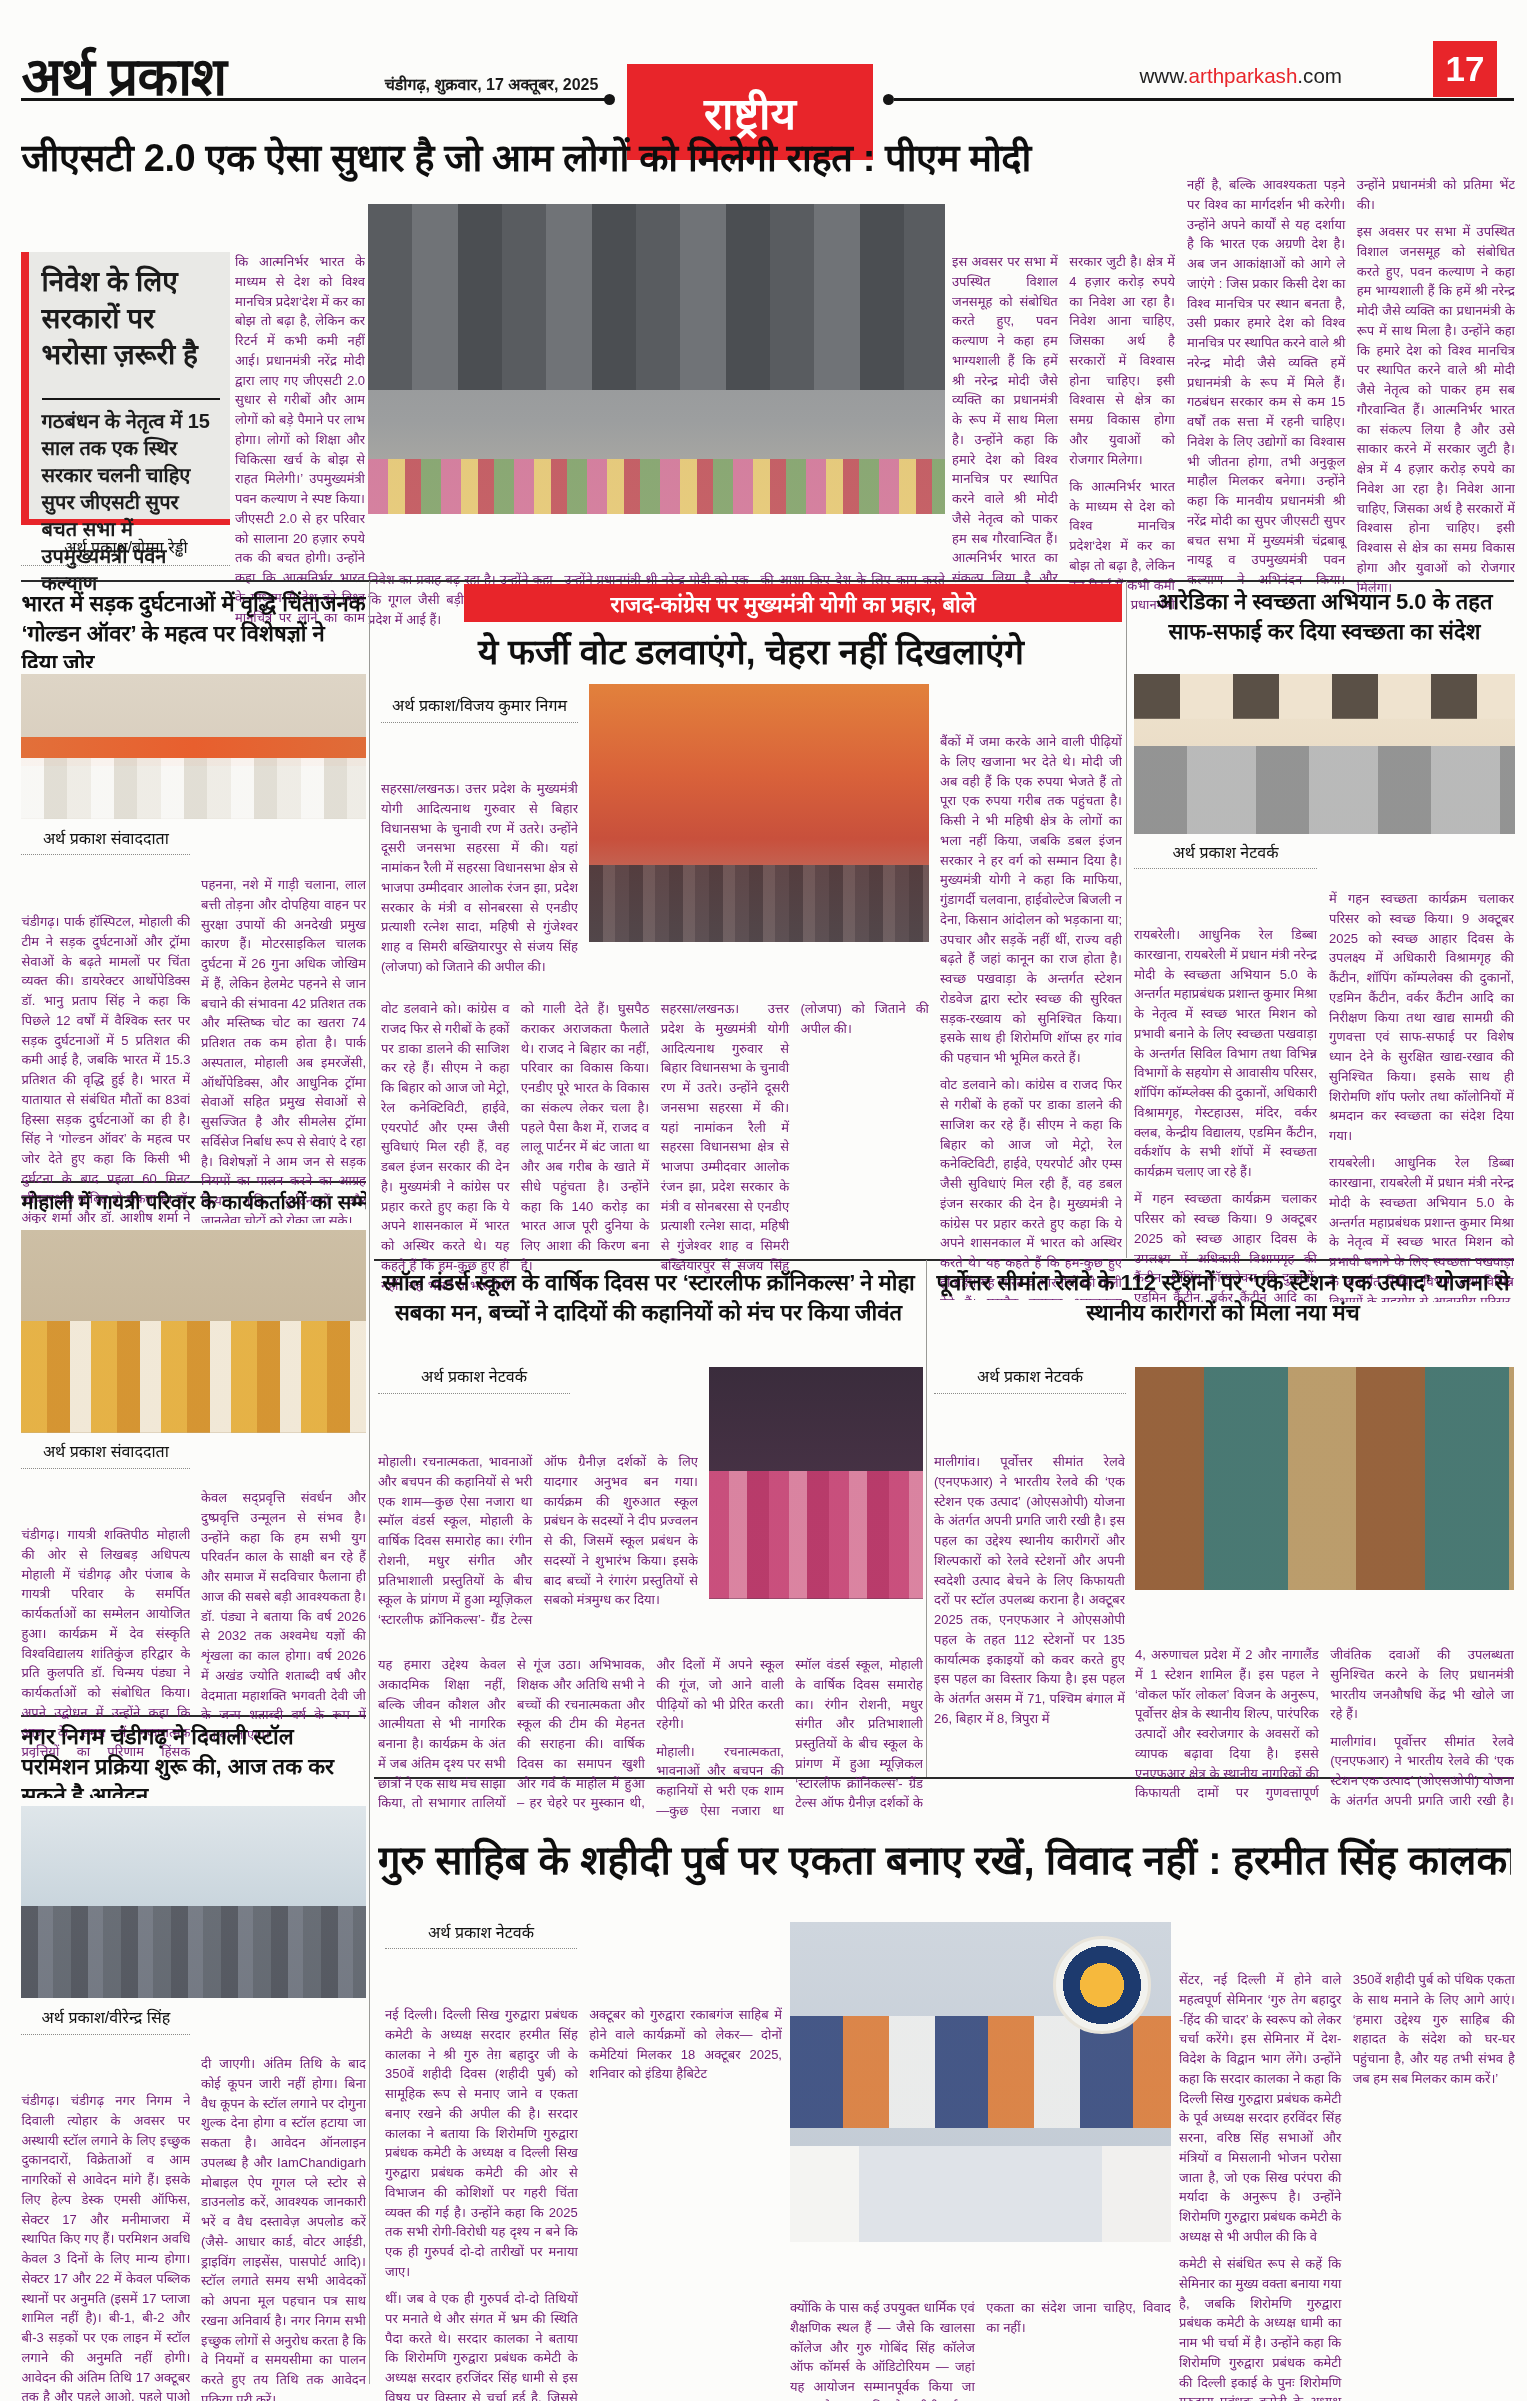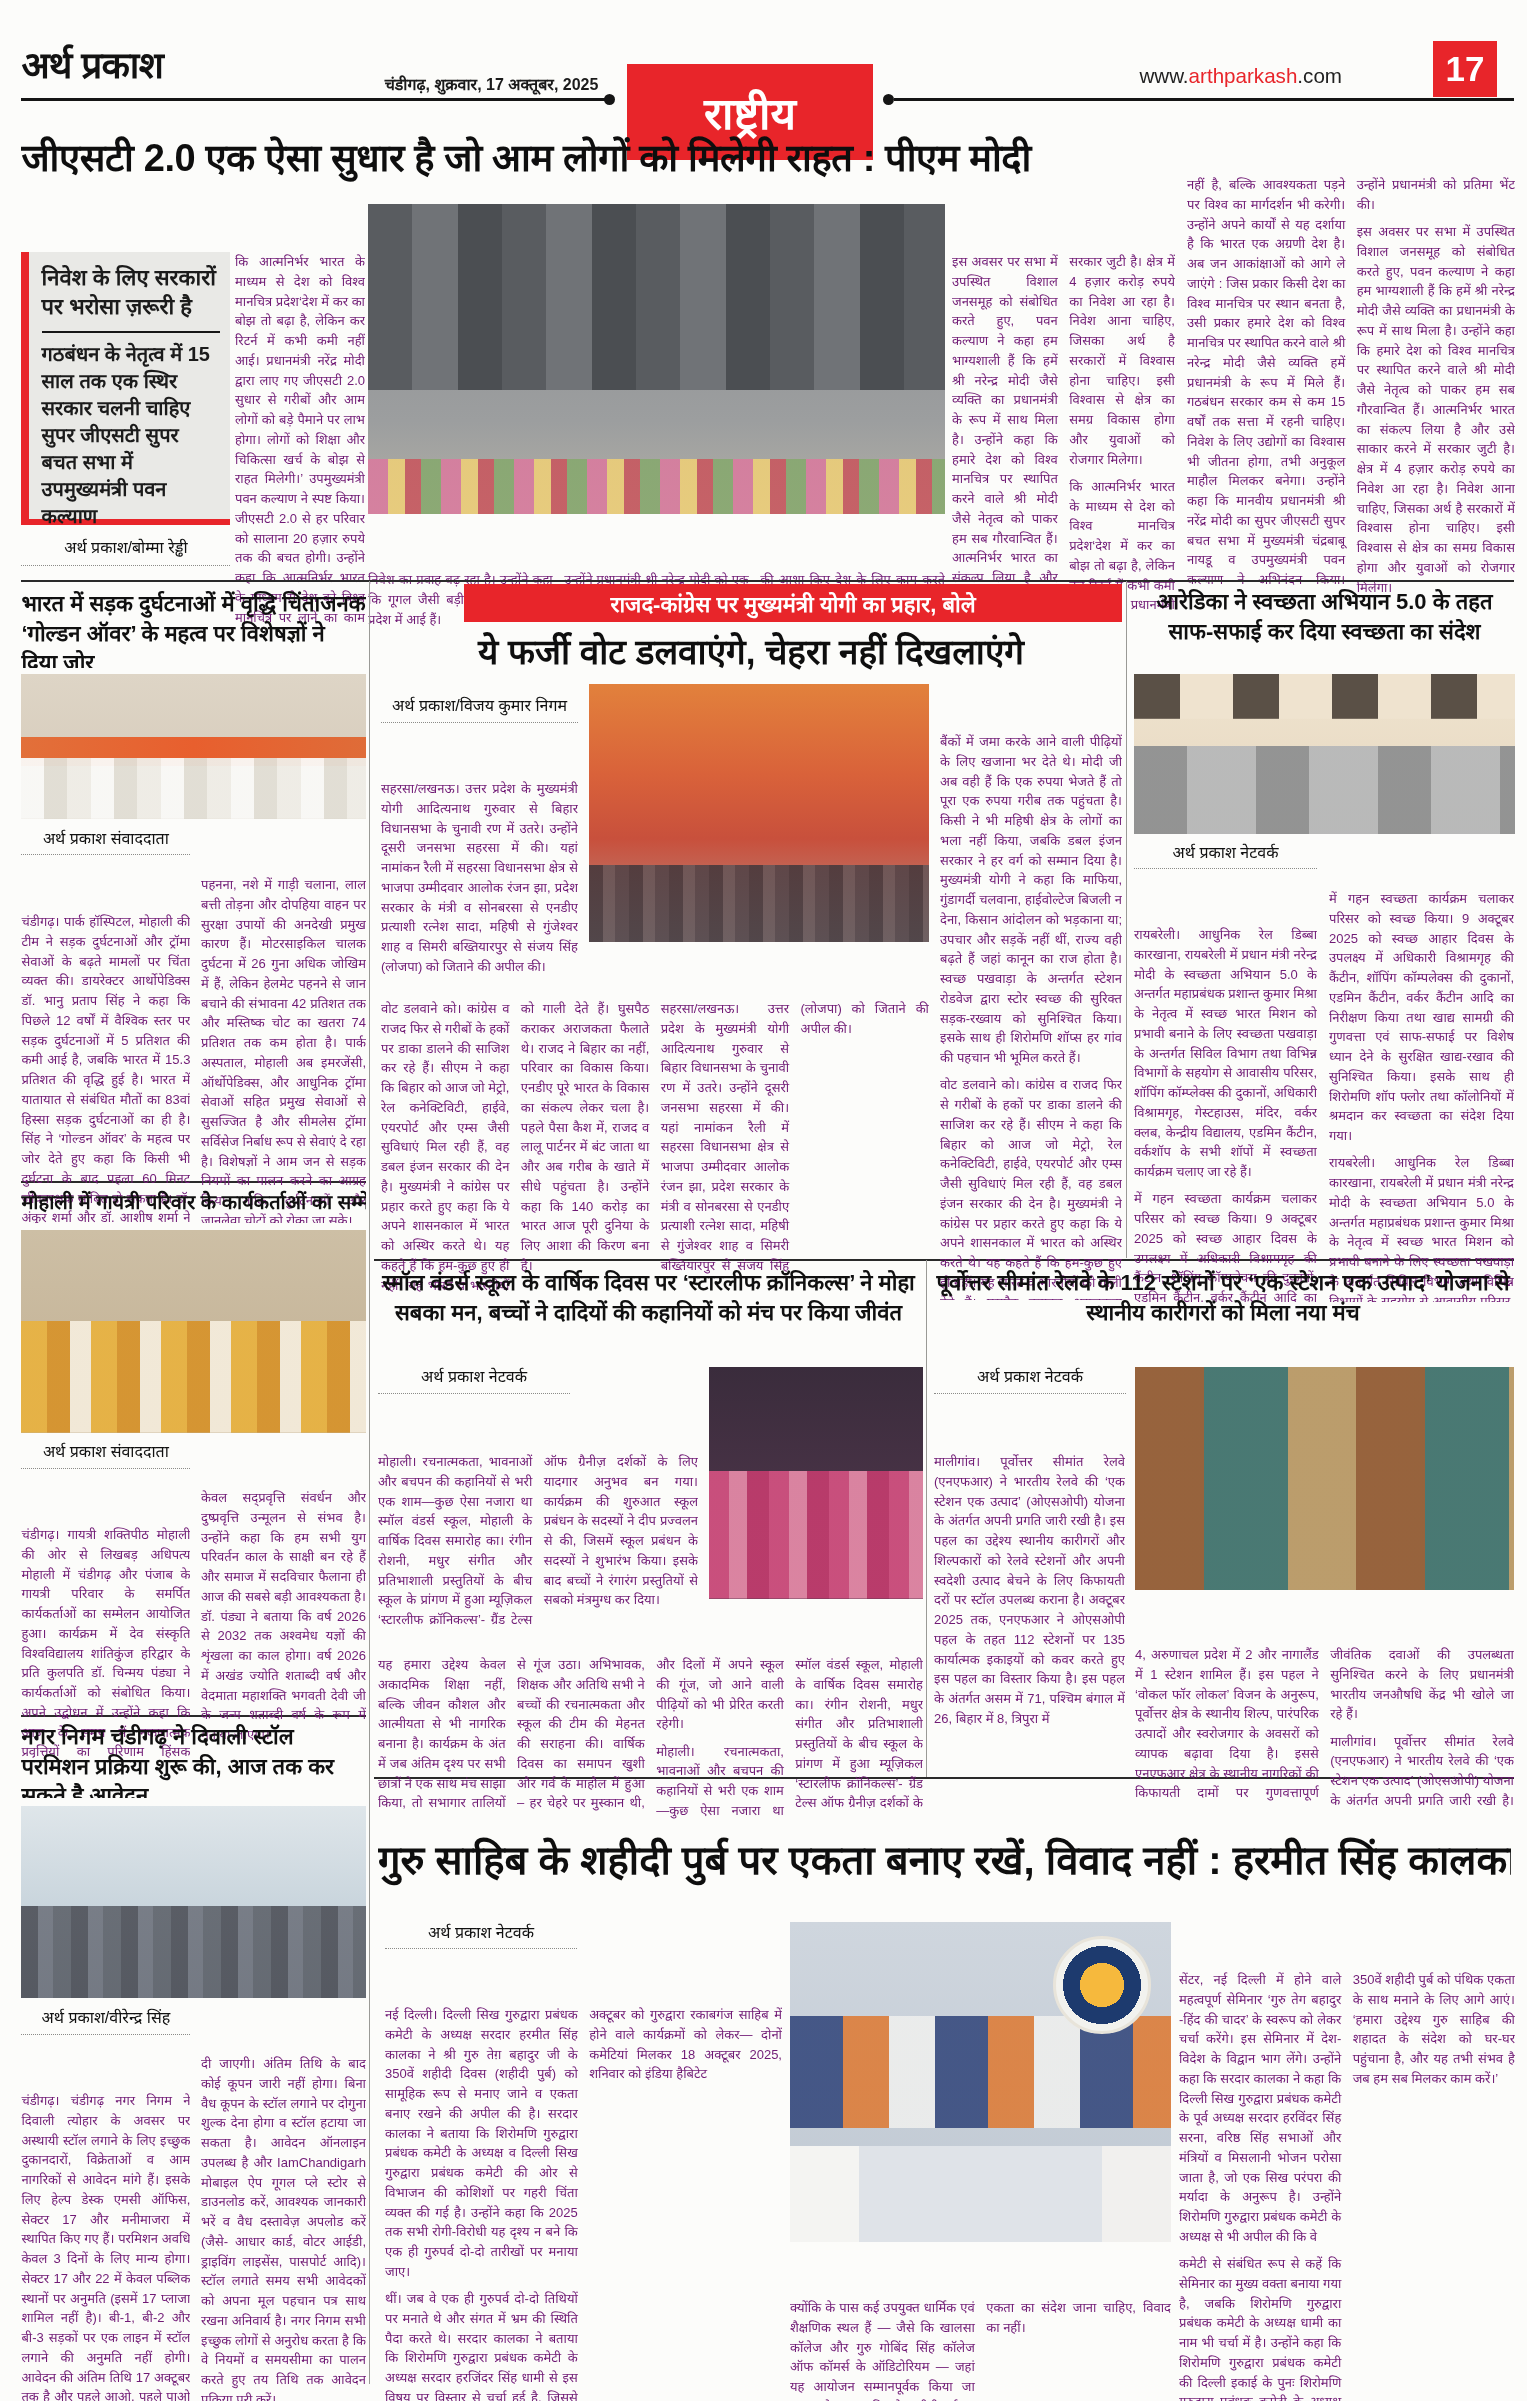--- a/index.html
+++ b/index.html
@@ -1,19 +1,19 @@
 <!DOCTYPE html>
 <html lang="hi" style="font-size:12.2px"><head>
 <meta charset="utf-8">
 <style>
   html,body{margin:0;padding:0;background:#e8e8e4;}
   #page{position:relative;width:1527px;height:2401px;background:#fcfcfa;margin:0 auto;
         font-family:"Liberation Sans",sans-serif;color:#1b1b1b;overflow:hidden;}
   .abs{position:absolute;}
-  .masthead{font-size:37px;font-weight:900;letter-spacing:-0.8px;color:#121212;}
+  .masthead{font-size:53px;font-weight:900;letter-spacing:-0.8px;color:#121212;}
   .dateline{font-size:16px;font-weight:700;text-align:center;}
   .section-box{background:#e8252a;color:#fff;font-size:44px;font-weight:900;
                display:flex;align-items:center;justify-content:center;}
   .pagenum{background:#e8252a;color:#fff;font-size:35px;font-weight:700;
            display:flex;align-items:center;justify-content:center;}
   .website{font-size:20.6px;color:#222;text-align:right;}
   .website .red{color:#e8252a;}
   .hrule{background:#151515;height:3.1px;}
   .hrule-thin{background:#2a2a2a;height:1.5px;}
   .vrule{background:#9a9a96;width:0.8px;}
@@ -24,21 +24,21 @@
   .headline-md.center{text-align:center;}
   .kicker{background:#e8252a;color:#fff;font-size:22px;font-weight:800;
           display:flex;align-items:center;justify-content:center;overflow:hidden;}
   .byline{font-size:16px;font-weight:400;text-align:center;color:#111;overflow:hidden;}
   .dotline{border-top:1.5px dotted #8b8b88;height:0;}
   .body{font-size:13px;line-height:1.52;text-align:justify;color:#701a75;overflow:hidden;column-gap:11.4px;column-fill:auto;margin-top:48px;}
   .body p{margin:0 0 7.6px 0;}
   .cols2{column-count:2;} .cols3{column-count:3;} .cols4{column-count:4;}
   .graybox{background:#e9e9e6;border-left:8.4px solid #e8252a;border-bottom:6.9px solid #e8252a;
            padding:12.2px 10.7px 9.2px 12.2px;box-sizing:border-box;}
-  .graybox .gb-title{font-size:22px;font-weight:800;line-height:1.3;border-bottom:2.3px solid #161616;padding-bottom:10px;margin-bottom:7.6px;}
+  .graybox .gb-title{font-size:28px;font-weight:800;line-height:1.3;border-bottom:2.3px solid #161616;padding-bottom:25px;margin-bottom:7.6px;}
   .graybox .gb-text{font-size:20px;font-weight:700;line-height:1.35;}
   .photo{overflow:hidden;}
   .ph-main{background:
     repeating-linear-gradient(90deg,rgba(219,121,158,.85) 0 20px,rgba(240,208,118,.85) 20px 37px,rgba(201,84,92,.85) 37px 53px,rgba(133,168,108,.85) 53px 73px) left bottom/100% 55px no-repeat,
     repeating-linear-gradient(90deg,#595c60 0 44px,#707377 44px 90px,#4b4e52 90px 134px) left top/100% 60% no-repeat,
     linear-gradient(180deg,#8a8d90 0%,#9c9e9f 70%,#b3b0a6 100%);}
   .ph-road{background:
     repeating-linear-gradient(90deg,rgba(250,250,248,.95) 0 23px,rgba(226,223,214,.95) 23px 46px,rgba(240,238,232,.95) 46px 70px) left bottom/100% 42% no-repeat,
     linear-gradient(90deg,#e2703a,#e85f2e,#df6c38) left 54%/100% 20% no-repeat,
     linear-gradient(180deg,#ded5c6 0%,#d4c9b8 100%);}

